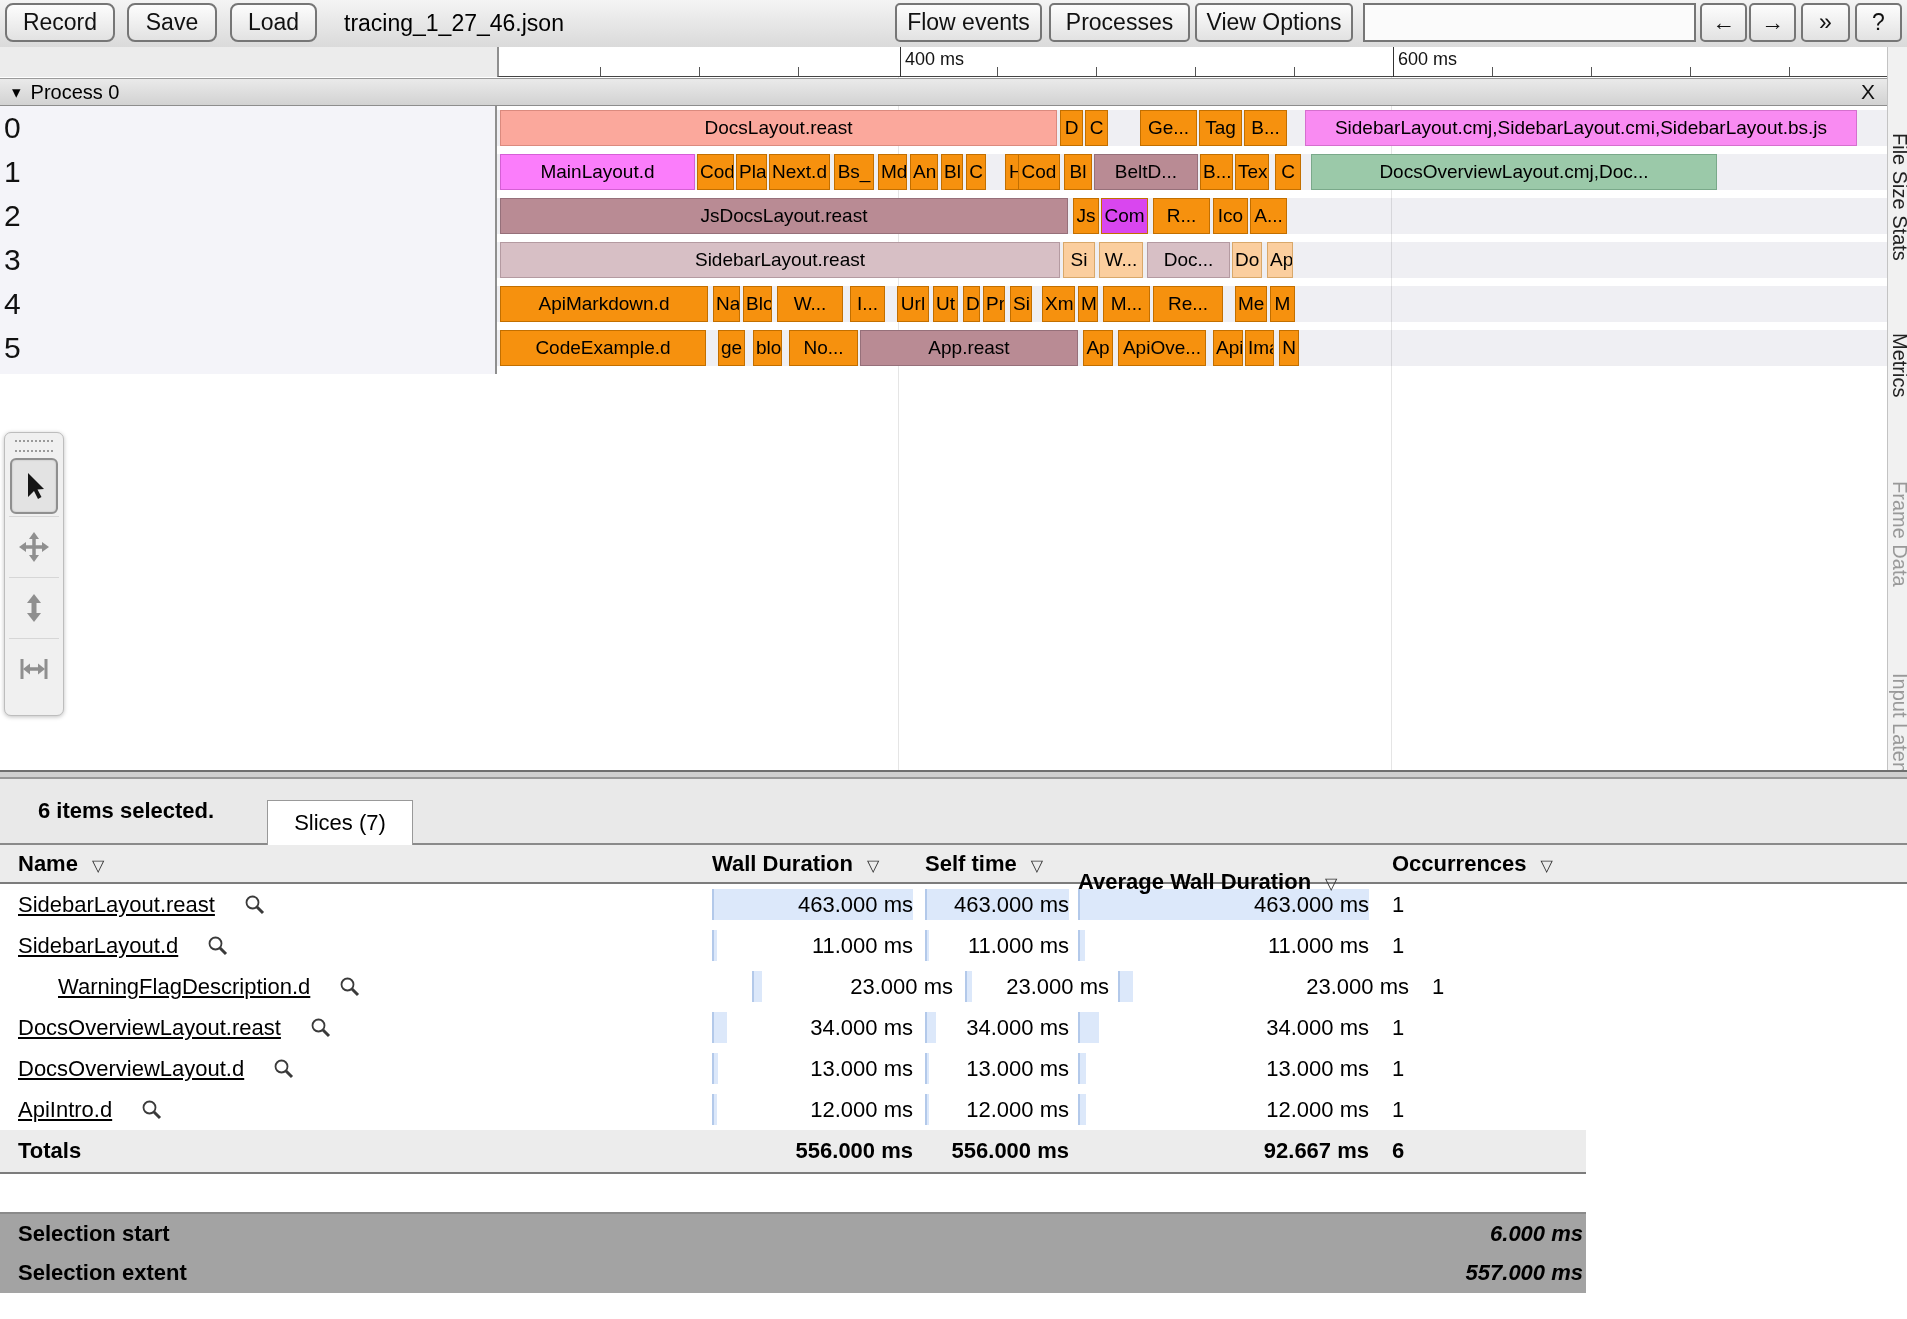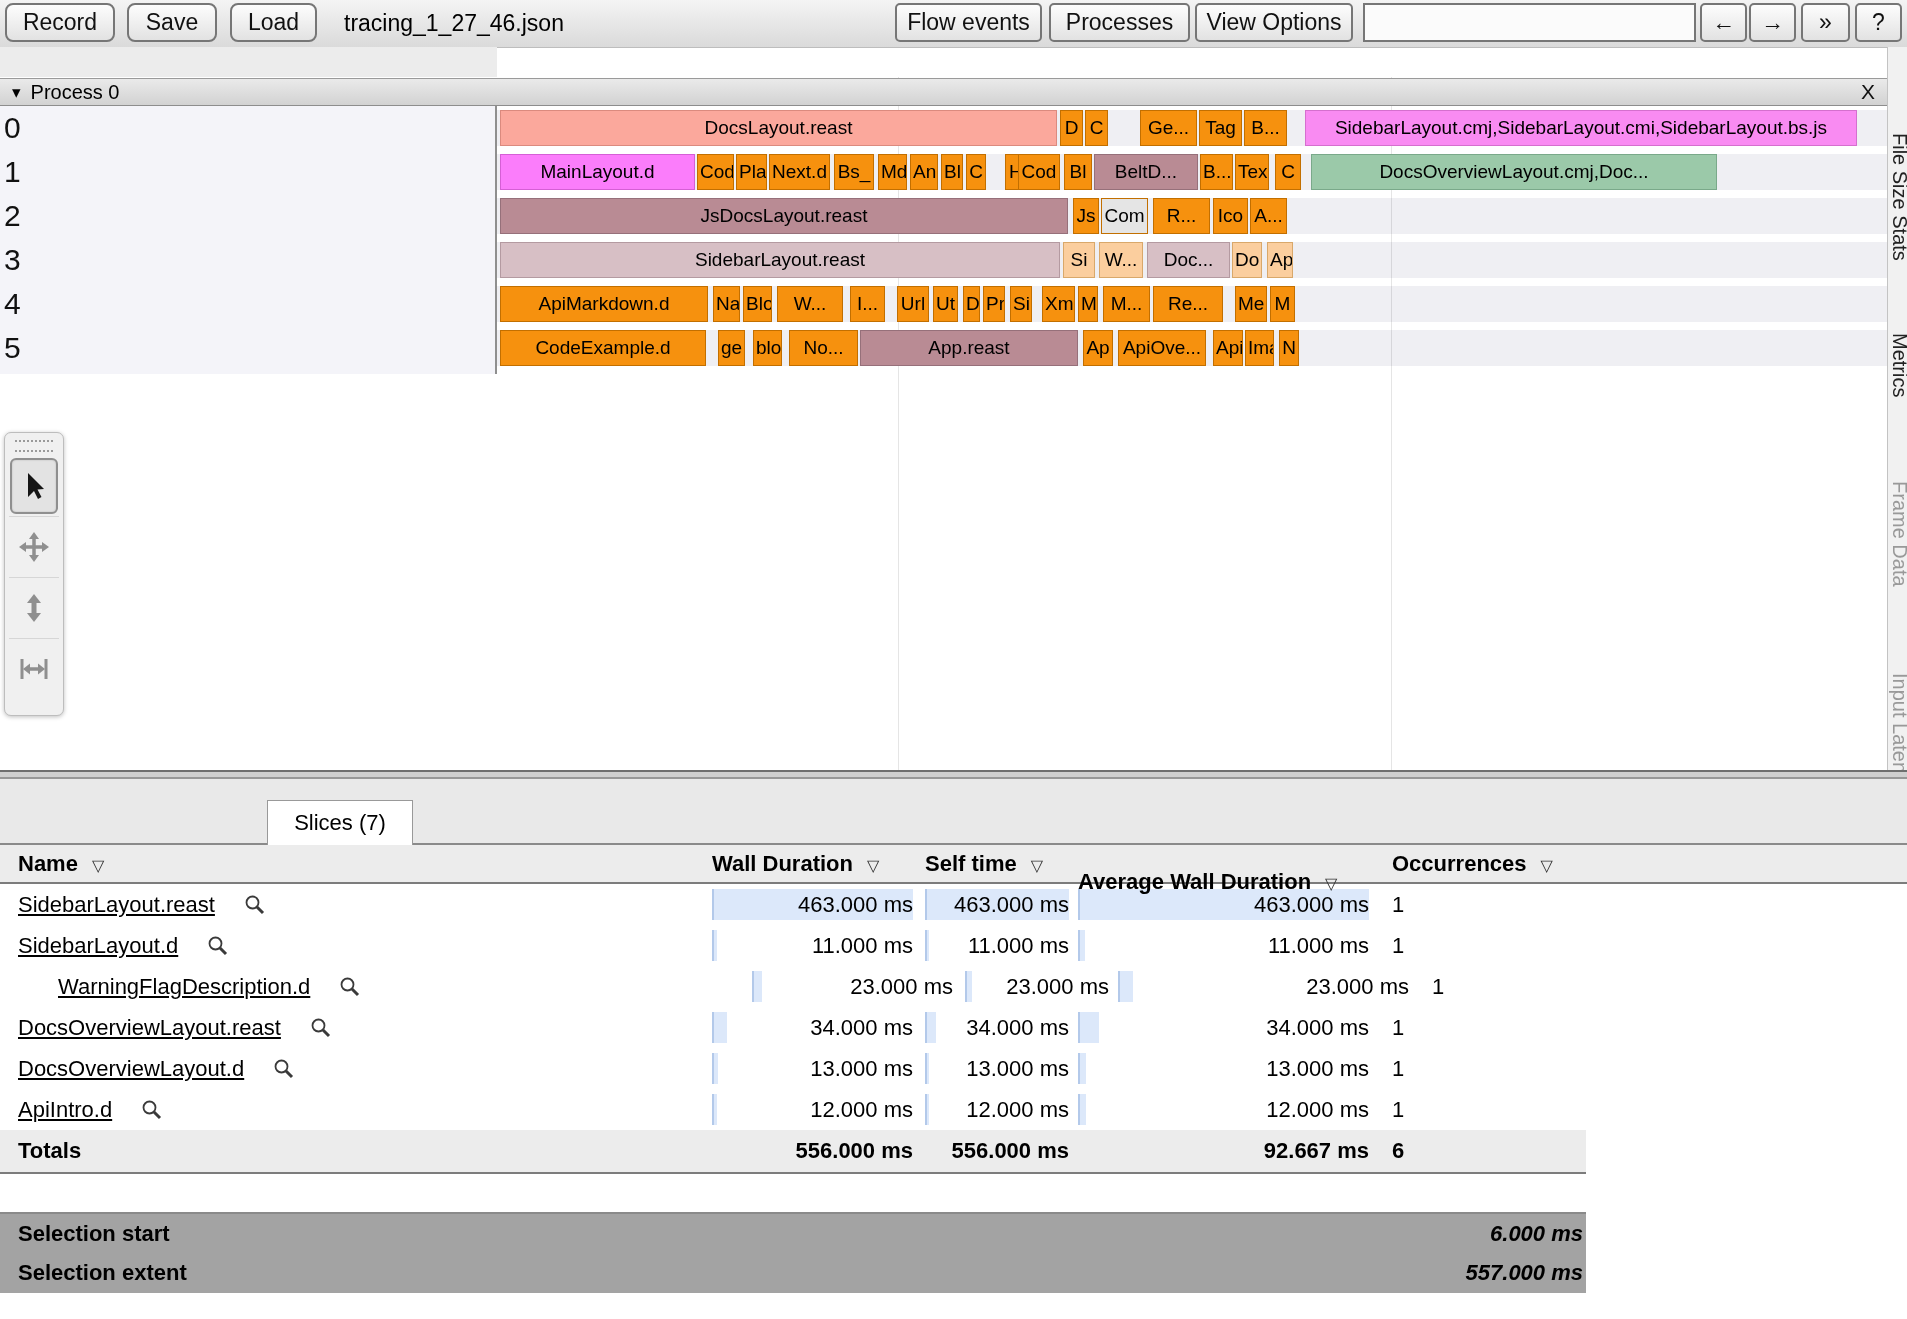--- a/index.html
+++ b/index.html
@@ -108,20 +108,38 @@
     <button class="btn sq" style="left:1049px;width:141px;">Processes</button>
     <button class="btn sq" style="left:1195px;width:158px;">View Options</button>
     <input class="search" value="" style="">
     <button class="btn sq" style="left:1700px;width:47px;">←</button>
     <button class="btn sq" style="left:1749px;width:47px;">→</button>
     <button class="btn sq" style="left:1801px;width:49px;">»</button>
     <button class="btn sq" style="left:1855px;width:47px;">?</button>
   </div>
 
   <div class="corner"></div>
+  <div class="ruler" id="ruler">
+      <div class="tick" style="left: 101px; height: 9px;"></div>
+      <div class="tick" style="left: 200px; height: 9px;"></div>
+      <div class="tick" style="left: 299px; height: 9px;"></div>
+      <div class="tick major" style="left: 401px; height: 30px;"></div>
+      <div class="tick-label" style="left: 406px;">400 ms</div>
+      <div class="tick" style="left: 498px; height: 9px;"></div>
+      <div class="tick" style="left: 597px; height: 9px;"></div>
+      <div class="tick" style="left: 696px; height: 9px;"></div>
+      <div class="tick" style="left: 795px; height: 9px;"></div>
+      <div class="tick major" style="left: 894px; height: 30px;"></div>
+      <div class="tick-label" style="left: 899px;">600 ms</div>
+      <div class="tick" style="left: 993px; height: 9px;"></div>
+      <div class="tick" style="left: 1092px; height: 9px;"></div>
+      <div class="tick" style="left: 1191px; height: 9px;"></div>
+      <div class="tick" style="left: 1290px; height: 9px;"></div>
+      <div class="tick" style="left: 1388px; height: 9px;"></div>
+    </div>
   <div id="gridlines">
       <div class="gridline" style="left: 898px;"></div>
       <div class="gridline" style="left: 1391px;"></div>
     </div>
 
   <div class="process-bar">
     <span class="tri">▾</span>
     <span>Process 0</span>
     <span class="process-close">X</span>
   </div>
@@ -153,21 +171,21 @@
       <div class="slice" style="left: 1064px; top: 154px; width: 28px; background: rgb(246, 145, 14); border-color: rgb(194, 111, 0);">Bl</div>
       <div class="slice" style="left: 1094px; top: 154px; width: 104px; background: rgb(185, 139, 148); border-color: rgb(150, 112, 122);">BeltD...</div>
       <div class="slice" style="left: 1200px; top: 154px; width: 33px; background: rgb(246, 145, 14); border-color: rgb(194, 111, 0);">B...</div>
       <div class="slice" style="left: 1235px; top: 154px; width: 34px; background: rgb(246, 145, 14); border-color: rgb(194, 111, 0);">Tex</div>
       <div class="slice" style="left: 1275px; top: 154px; width: 26px; background: rgb(246, 145, 14); border-color: rgb(194, 111, 0);">C</div>
       <div class="slice" style="left: 1311px; top: 154px; width: 406px; background: rgb(155, 201, 169); border-color: rgb(122, 169, 138);">DocsOverviewLayout.cmj,Doc...</div>
       <div class="rownum" style="top: 198px;">2</div>
       <div class="strip" style="top: 198px;"></div>
       <div class="slice" style="left: 500px; top: 198px; width: 568px; background: rgb(185, 139, 148); border-color: rgb(150, 112, 122);">JsDocsLayout.reast</div>
       <div class="slice" style="left: 1073px; top: 198px; width: 26px; background: rgb(246, 145, 14); border-color: rgb(194, 111, 0);">Js</div>
-      <div class="slice" style="left: 1101px; top: 198px; width: 47px; background: #e5e5e5; border-color: rgb(194, 111, 0);">Com</div>
+      <div class="slice" style="left: 1101px; top: 198px; width: 47px; background: #d946ef; border-color: rgb(194, 111, 0);">Com</div>
       <div class="slice" style="left: 1153px; top: 198px; width: 57px; background: rgb(246, 145, 14); border-color: rgb(194, 111, 0);">R...</div>
       <div class="slice" style="left: 1213px; top: 198px; width: 35px; background: rgb(246, 145, 14); border-color: rgb(194, 111, 0);">Ico</div>
       <div class="slice" style="left: 1250px; top: 198px; width: 37px; background: rgb(246, 145, 14); border-color: rgb(194, 111, 0);">A...</div>
       <div class="rownum" style="top: 242px;">3</div>
       <div class="strip" style="top: 242px;"></div>
       <div class="slice" style="left: 500px; top: 242px; width: 560px; background: rgb(215, 191, 197); border-color: rgb(180, 154, 161);">SidebarLayout.reast</div>
       <div class="slice" style="left: 1063px; top: 242px; width: 32px; background: rgb(251, 206, 158); border-color: rgb(217, 168, 106);">Si</div>
       <div class="slice" style="left: 1099px; top: 242px; width: 44px; background: rgb(251, 206, 158); border-color: rgb(217, 168, 106);">W...</div>
       <div class="slice" style="left: 1147px; top: 242px; width: 83px; background: rgb(215, 191, 197); border-color: rgb(180, 154, 161);">Doc...</div>
       <div class="slice" style="left: 1232px; top: 242px; width: 30px; background: rgb(251, 206, 158); border-color: rgb(217, 168, 106);">Do</div>
@@ -251,20 +269,21 @@
       <div class="side-tab dark" style="top: 86px; left: 0px;">File Size Stats</div>
       <div class="side-tab dark" style="top: 286px; left: 0px;">Metrics</div>
       <div class="side-tab muted" style="top: 434px; left: 0px;">Frame Data</div>
       <div class="side-tab muted" style="top: 626px; left: 0px;">Input Latency</div>
     </div>
 
   <div class="splitter"></div>
 
   <div class="tabbar"></div>
   <div class="tabbar-line"></div>
+  <div class="items-selected">6 items selected.</div>
   <div class="slices-tab">Slices (7)</div>
 
   <div class="thead" id="thead">
       <div class="hdr-cell" style="left: 18px;"><span>Name</span><span class="sort">▽</span></div>
       <div class="hdr-cell" style="left: 712px;"><span>Wall Duration</span><span class="sort">▽</span></div>
       <div class="hdr-cell" style="left: 925px;"><span>Self time</span><span class="sort">▽</span></div>
       <div class="hdr-cell" style="left: 1078px; margin-top: 18px;"><span>Average Wall Duration</span><span class="sort">▽</span></div>
       <div class="hdr-cell" style="left: 1392px;"><span>Occurrences</span><span class="sort">▽</span></div>
     </div>
   <div id="tbody">

